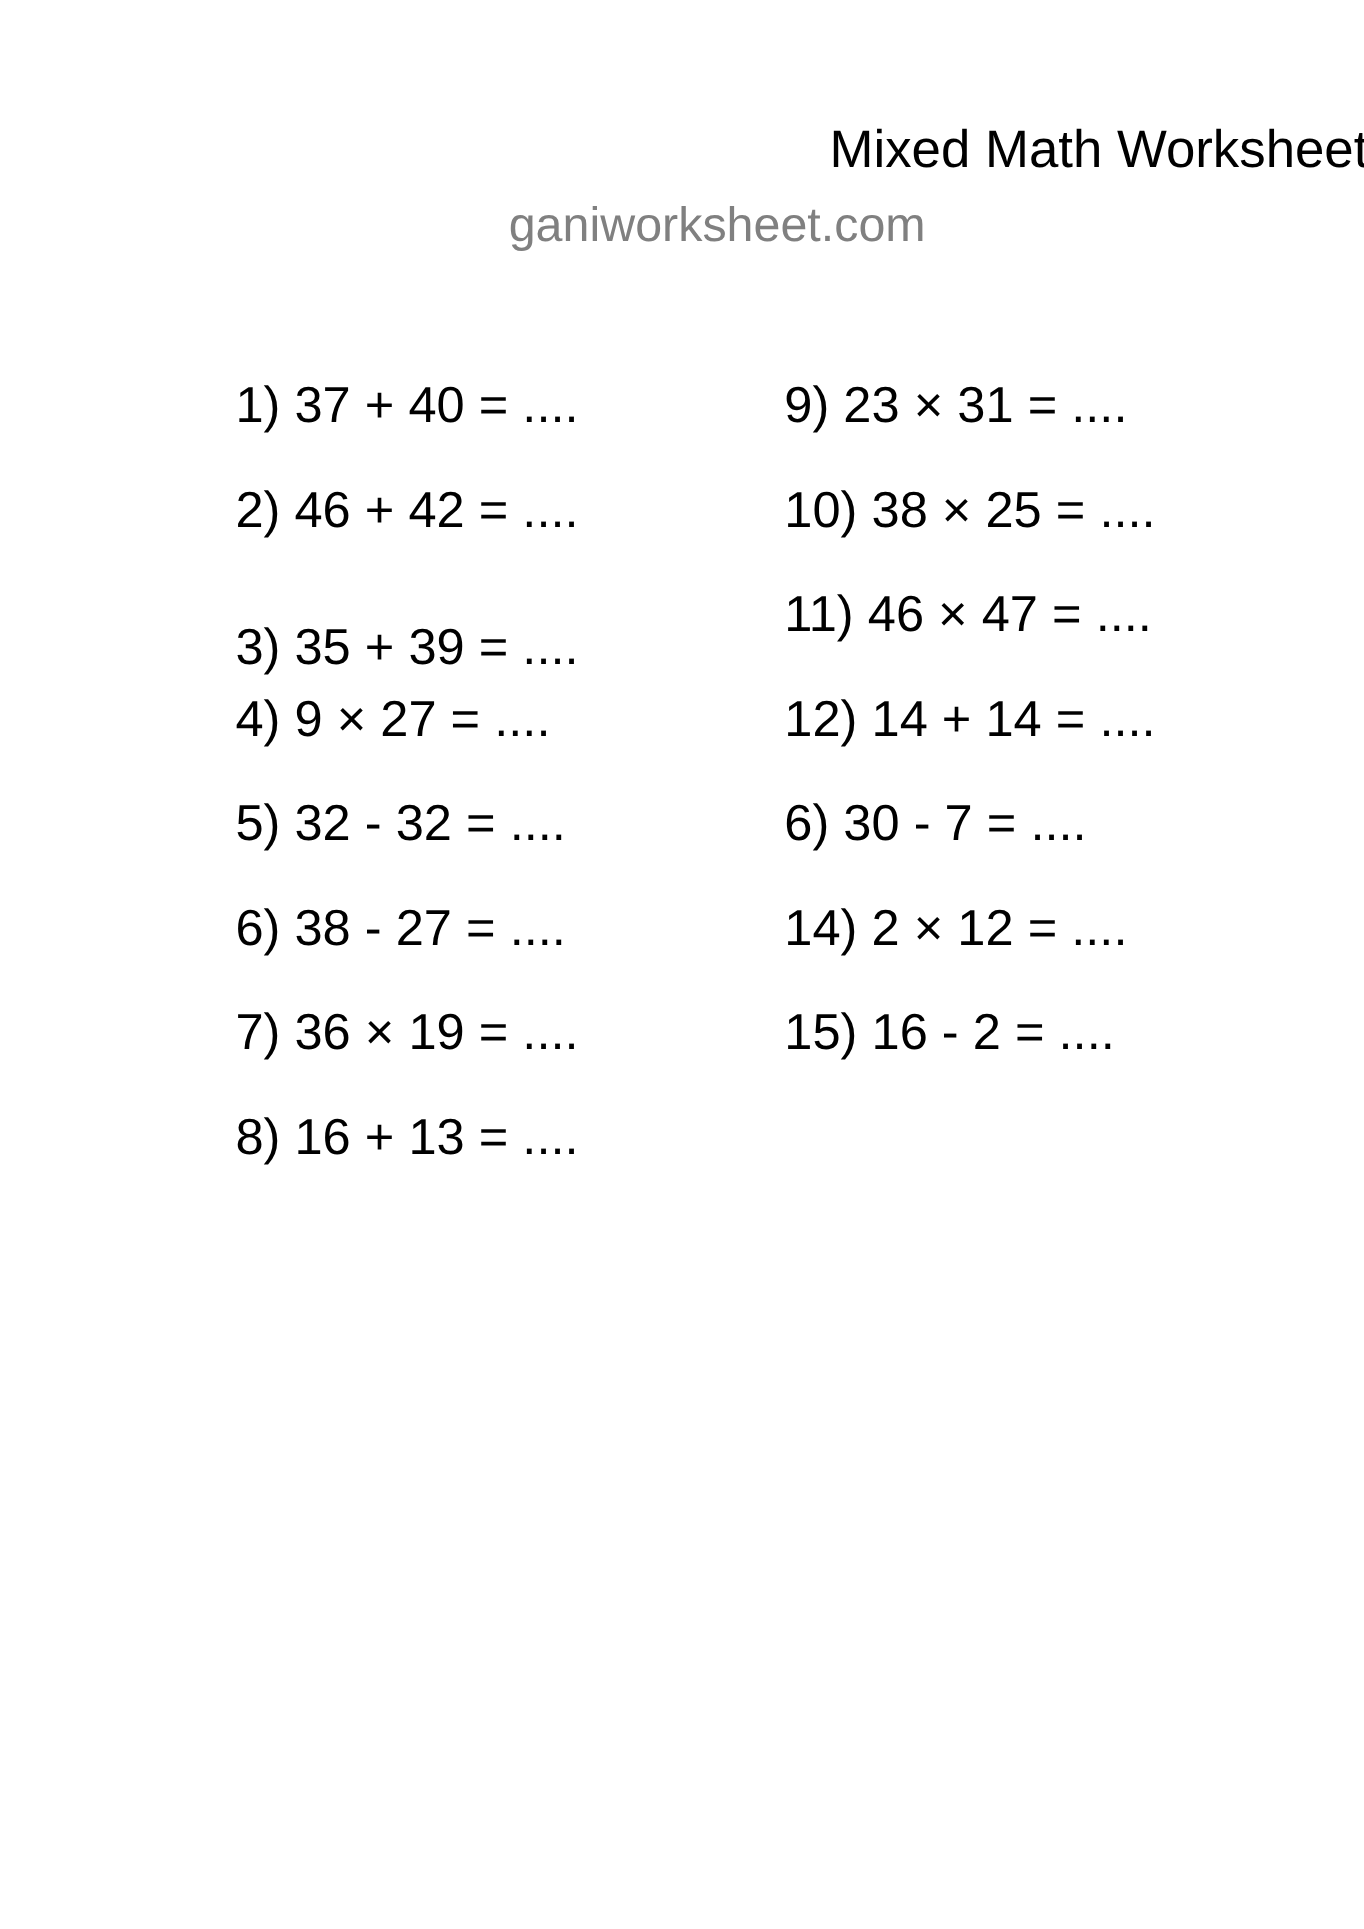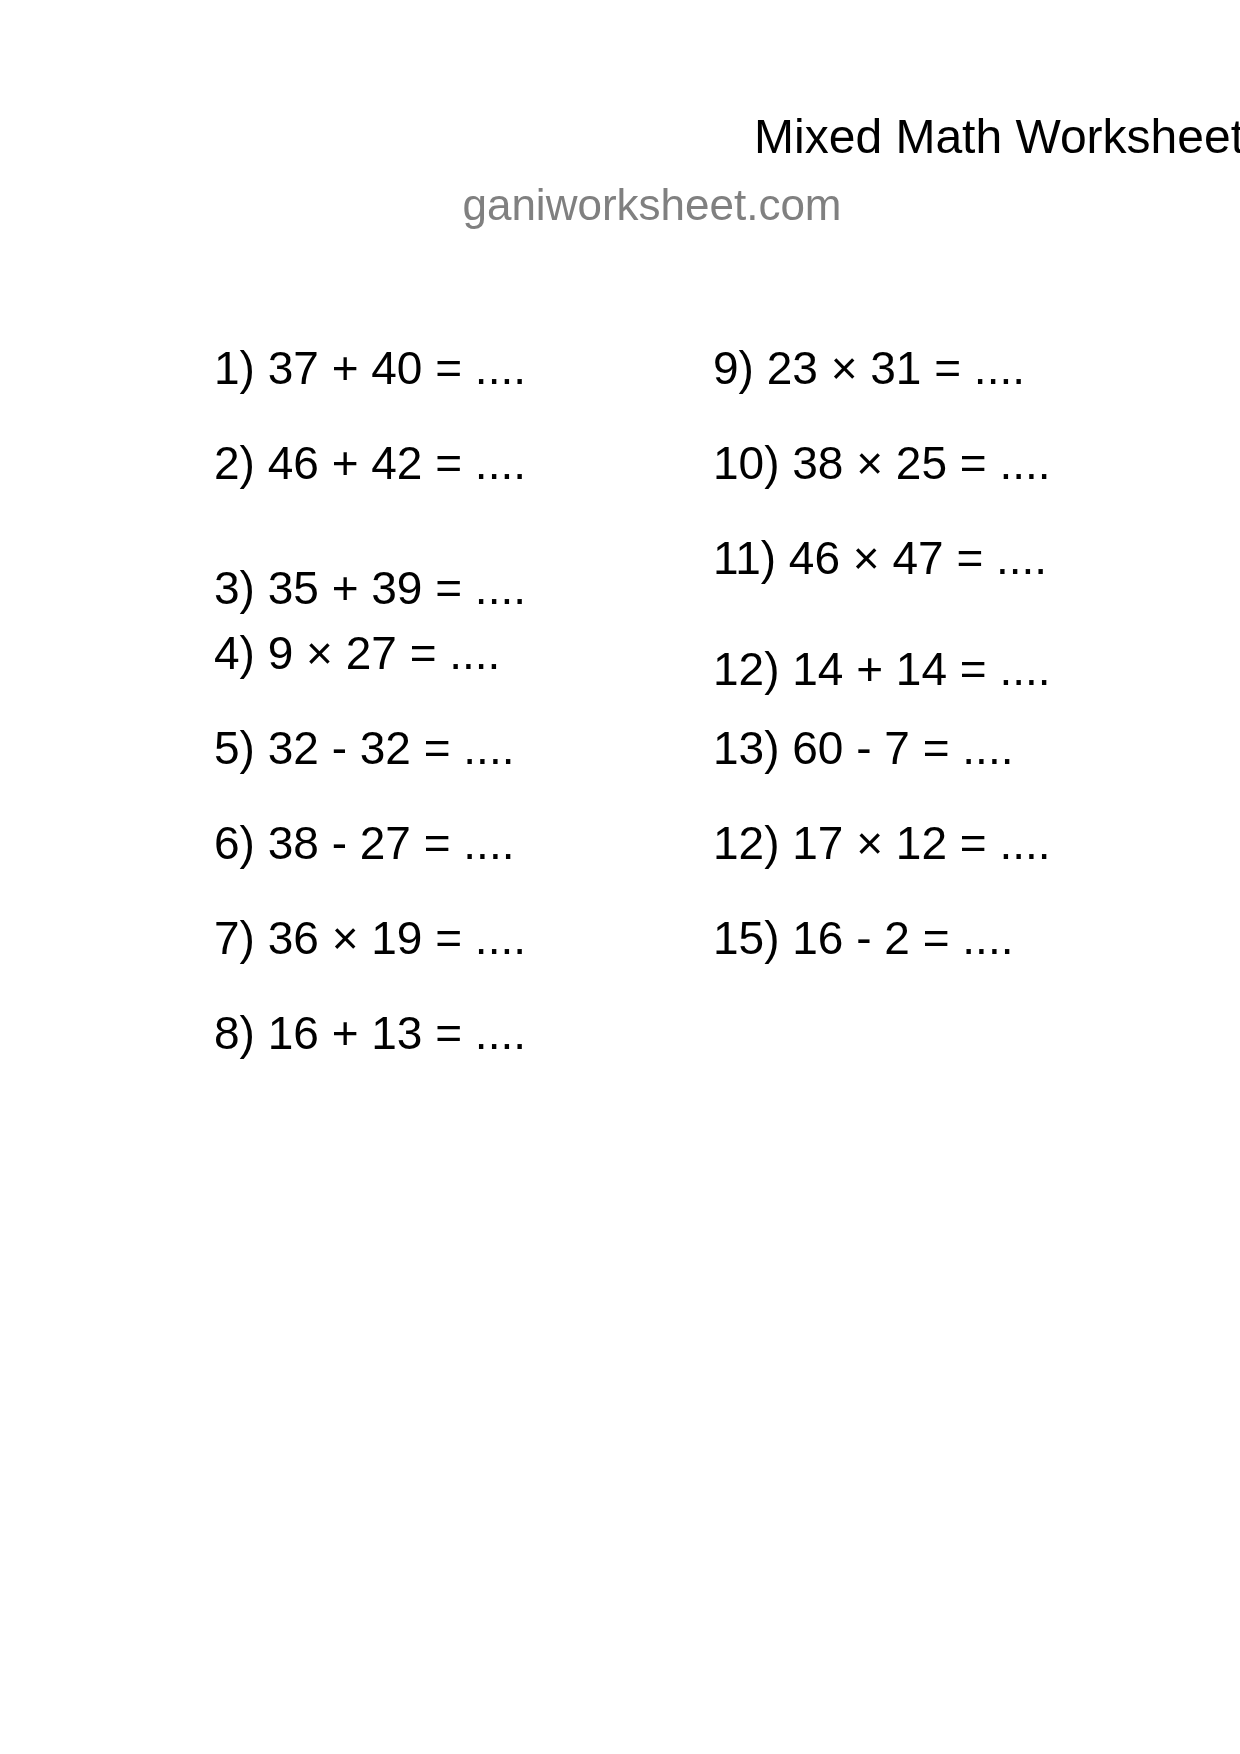--- a/index.html
+++ b/index.html
@@ -71,17 +71,17 @@
   <div class="problem" style="top:722px">5) 32 - 32 = ....</div>
   <div class="problem" style="top:817px">6) 38 - 27 = ....</div>
   <div class="problem" style="top:912px">7) 36 × 19 = ....</div>
   <div class="problem" style="top:1007px">8) 16 + 13 = ....</div>
 </div>
 
 <div class="problem-column right">
   <div class="problem" style="top:342px">9) 23 × 31 = ....</div>
   <div class="problem" style="top:437px">10) 38 × 25 = ....</div>
   <div class="problem" style="top:532px">11) 46 × 47 = ....</div>
-  <div class="problem" style="top:643px">12) 14 + 14 = ....</div>
-  <div class="problem" style="top:722px">13) 60 - 7 = ....</div>
-  <div class="problem" style="top:817px">12) 17 × 12 = ....</div>
+  <div class="problem" style="top:627px">12) 14 + 14 = ....</div>
+  <div class="problem" style="top:722px">6) 30 - 7 = ....</div>
+  <div class="problem" style="top:817px">14) 2 × 12 = ....</div>
   <div class="problem" style="top:912px">15) 16 - 2 = ....</div>
 </div>
 
 </body></html>

